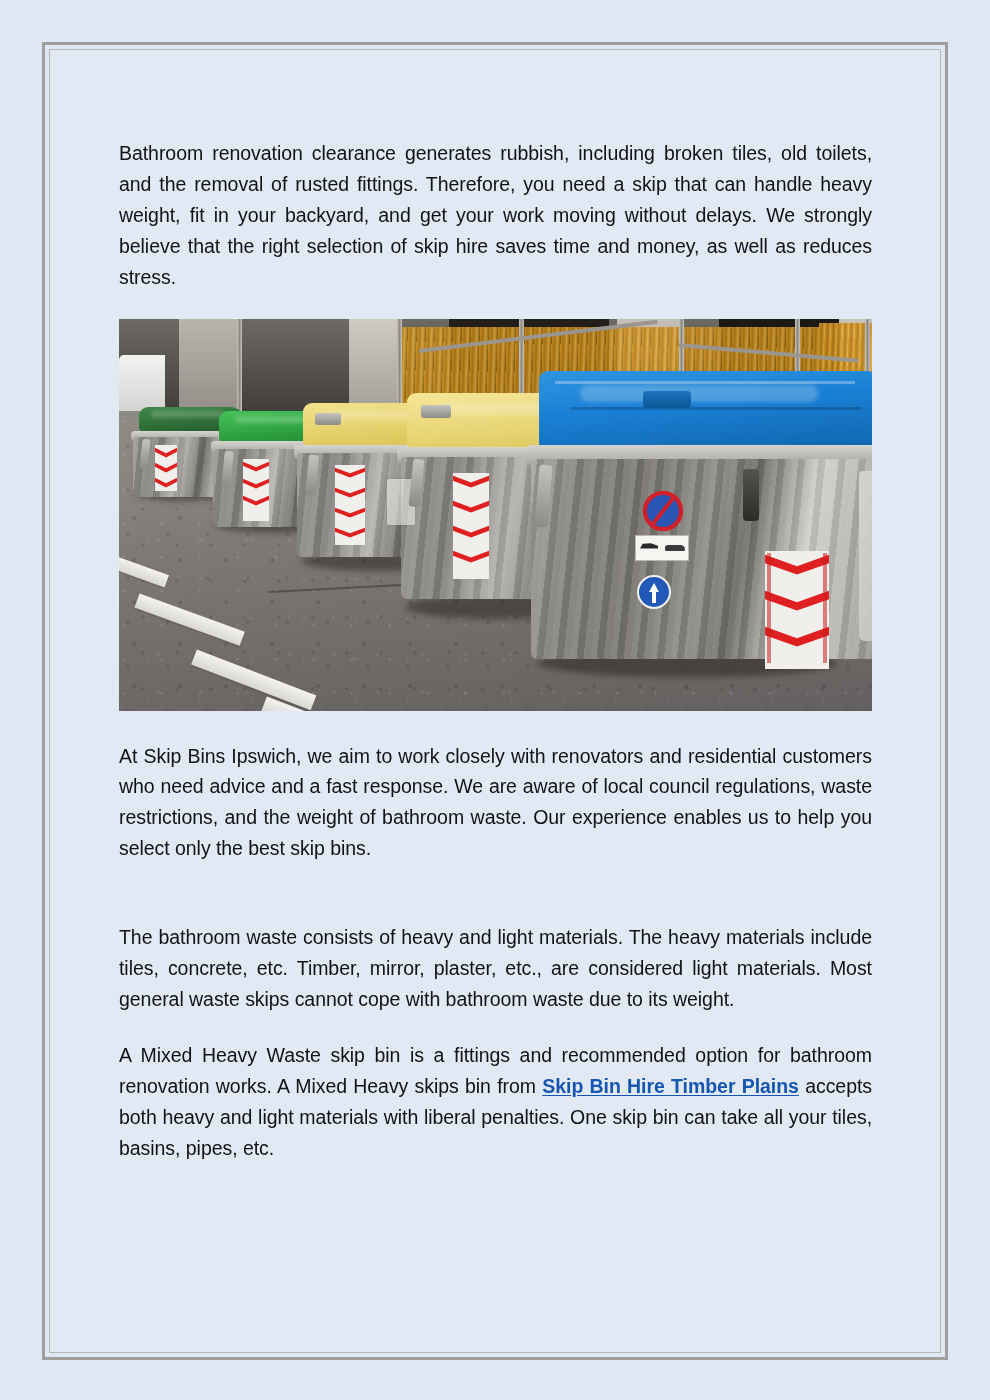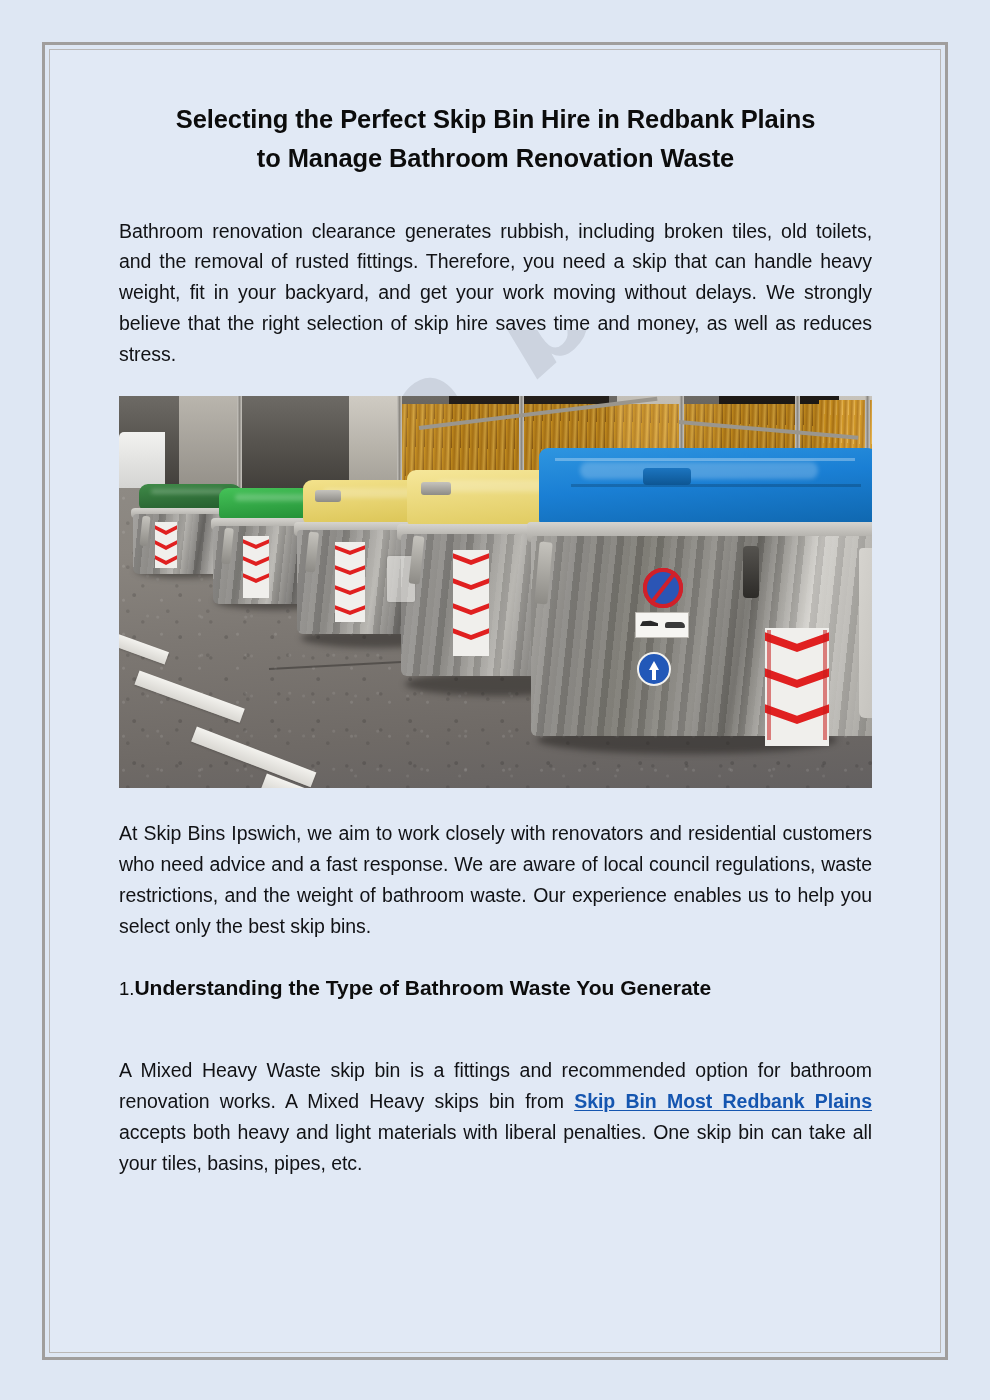--- a/index.html
+++ b/index.html
@@ -329,24 +329,20 @@
   <div class="page-frame-inner"></div>
 </div>
 
 <div class="watermark">
   <div class="wm-text">Skip bin</div>
 </div>
 
 <div class="page">
   <div class="content">
 
-    <h1 class="doc-title">
-      <span>Selecting the Perfect Skip Bin Hire in Redbank Plains</span><br>
-      <span>to Manage Bathroom  Renovation Waste</span>
-    </h1>
 
     <div class="sp-title-to-p1"></div>
 
     <p class="body-par">Bathroom renovation clearance generates rubbish, including broken tiles, old toilets, and the removal of rusted  fittings. Therefore, you need a skip that can handle heavy weight, fit in your backyard, and get your work moving without delays. We strongly believe that the right selection of skip hire saves time and money, as well as reduces stress.</p>
 
     <div class="sp-p1-to-img"></div>
 
     <div class="photo">
       <div class="photo-scene">
 
@@ -496,25 +492,23 @@
 
       </div>
     </div>
 
     <div class="sp-img-to-p2"></div>
 
     <p class="body-par">At Skip Bins Ipswich, we aim to work closely with renovators and residential customers who need advice and a fast response. We are aware of local council regulations, waste restrictions, and the weight of bathroom waste. Our experience  enables us to help you select only the best skip bins.</p>
 
     <div class="sp-p2-to-h2"></div>
 
-    <h2 class="section-heading">
-      <span class="num">1.</span><span>Understanding the Type of Bathroom Waste You Generate</span>
-    </h2>
 
     <div class="sp-h2-to-p3"></div>
 
+    <p class="body-par">The bathroom waste consists of heavy and light materials. The heavy materials include tiles, concrete, etc. Timber, mirror, plaster, etc., are considered light materials. Most general waste skips cannot cope with bathroom waste due to its weight.</p>
 
     <div class="sp-p3-to-p4"></div>
 
-    <p class="body-par"><span>A Mixed Heavy Waste skip bin is a fittings and recommended option for bathroom renovation works. A Mixed Heavy skips bin from </span><a class="inline-link" href="#">Skip Bin Most Redbank Plains</a><span> accepts both heavy and light materials with liberal penalties. One skip bin can take all your tiles, basins, pipes, etc.</span></p>
+    <p class="body-par"><span>A Mixed Heavy Waste skip bin is a fittings and recommended option for bathroom renovation works. A Mixed Heavy skips bin from </span><a class="inline-link" href="#">Skip Bin Hire Timber Plains</a><span> accepts both heavy and light materials with liberal penalties. One skip bin can take all your tiles, basins, pipes, etc.</span></p>
 
   </div>
 </div>
 
 </body></html>

